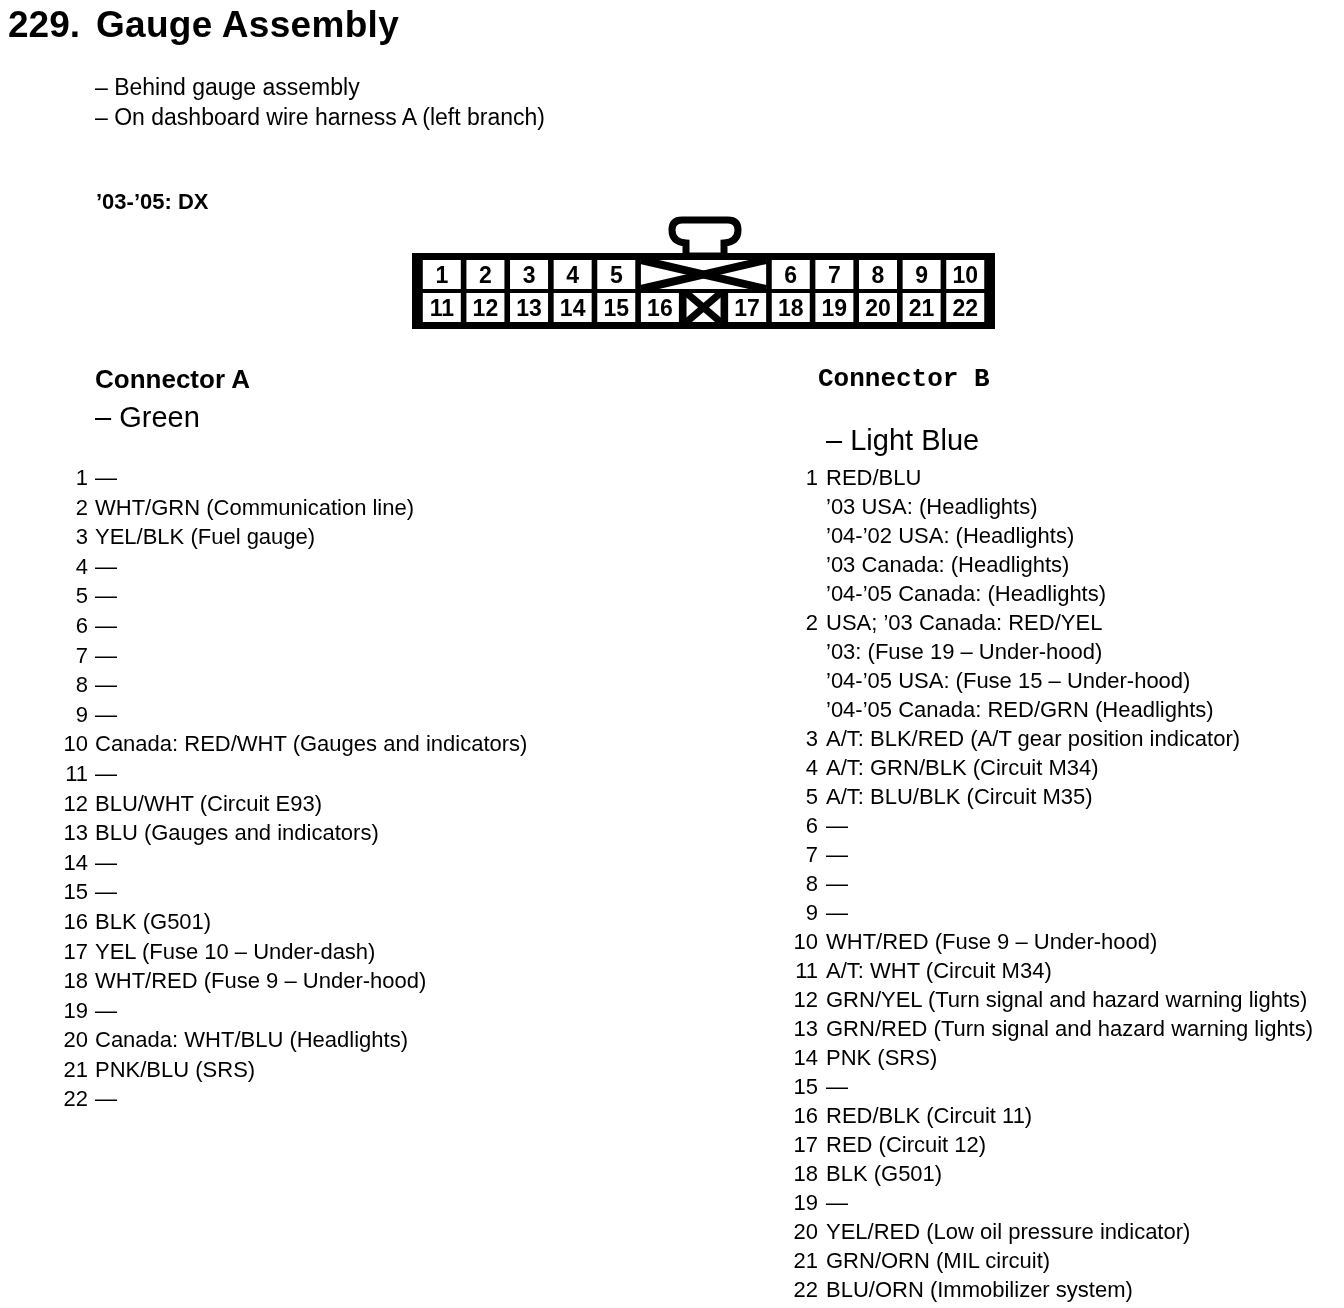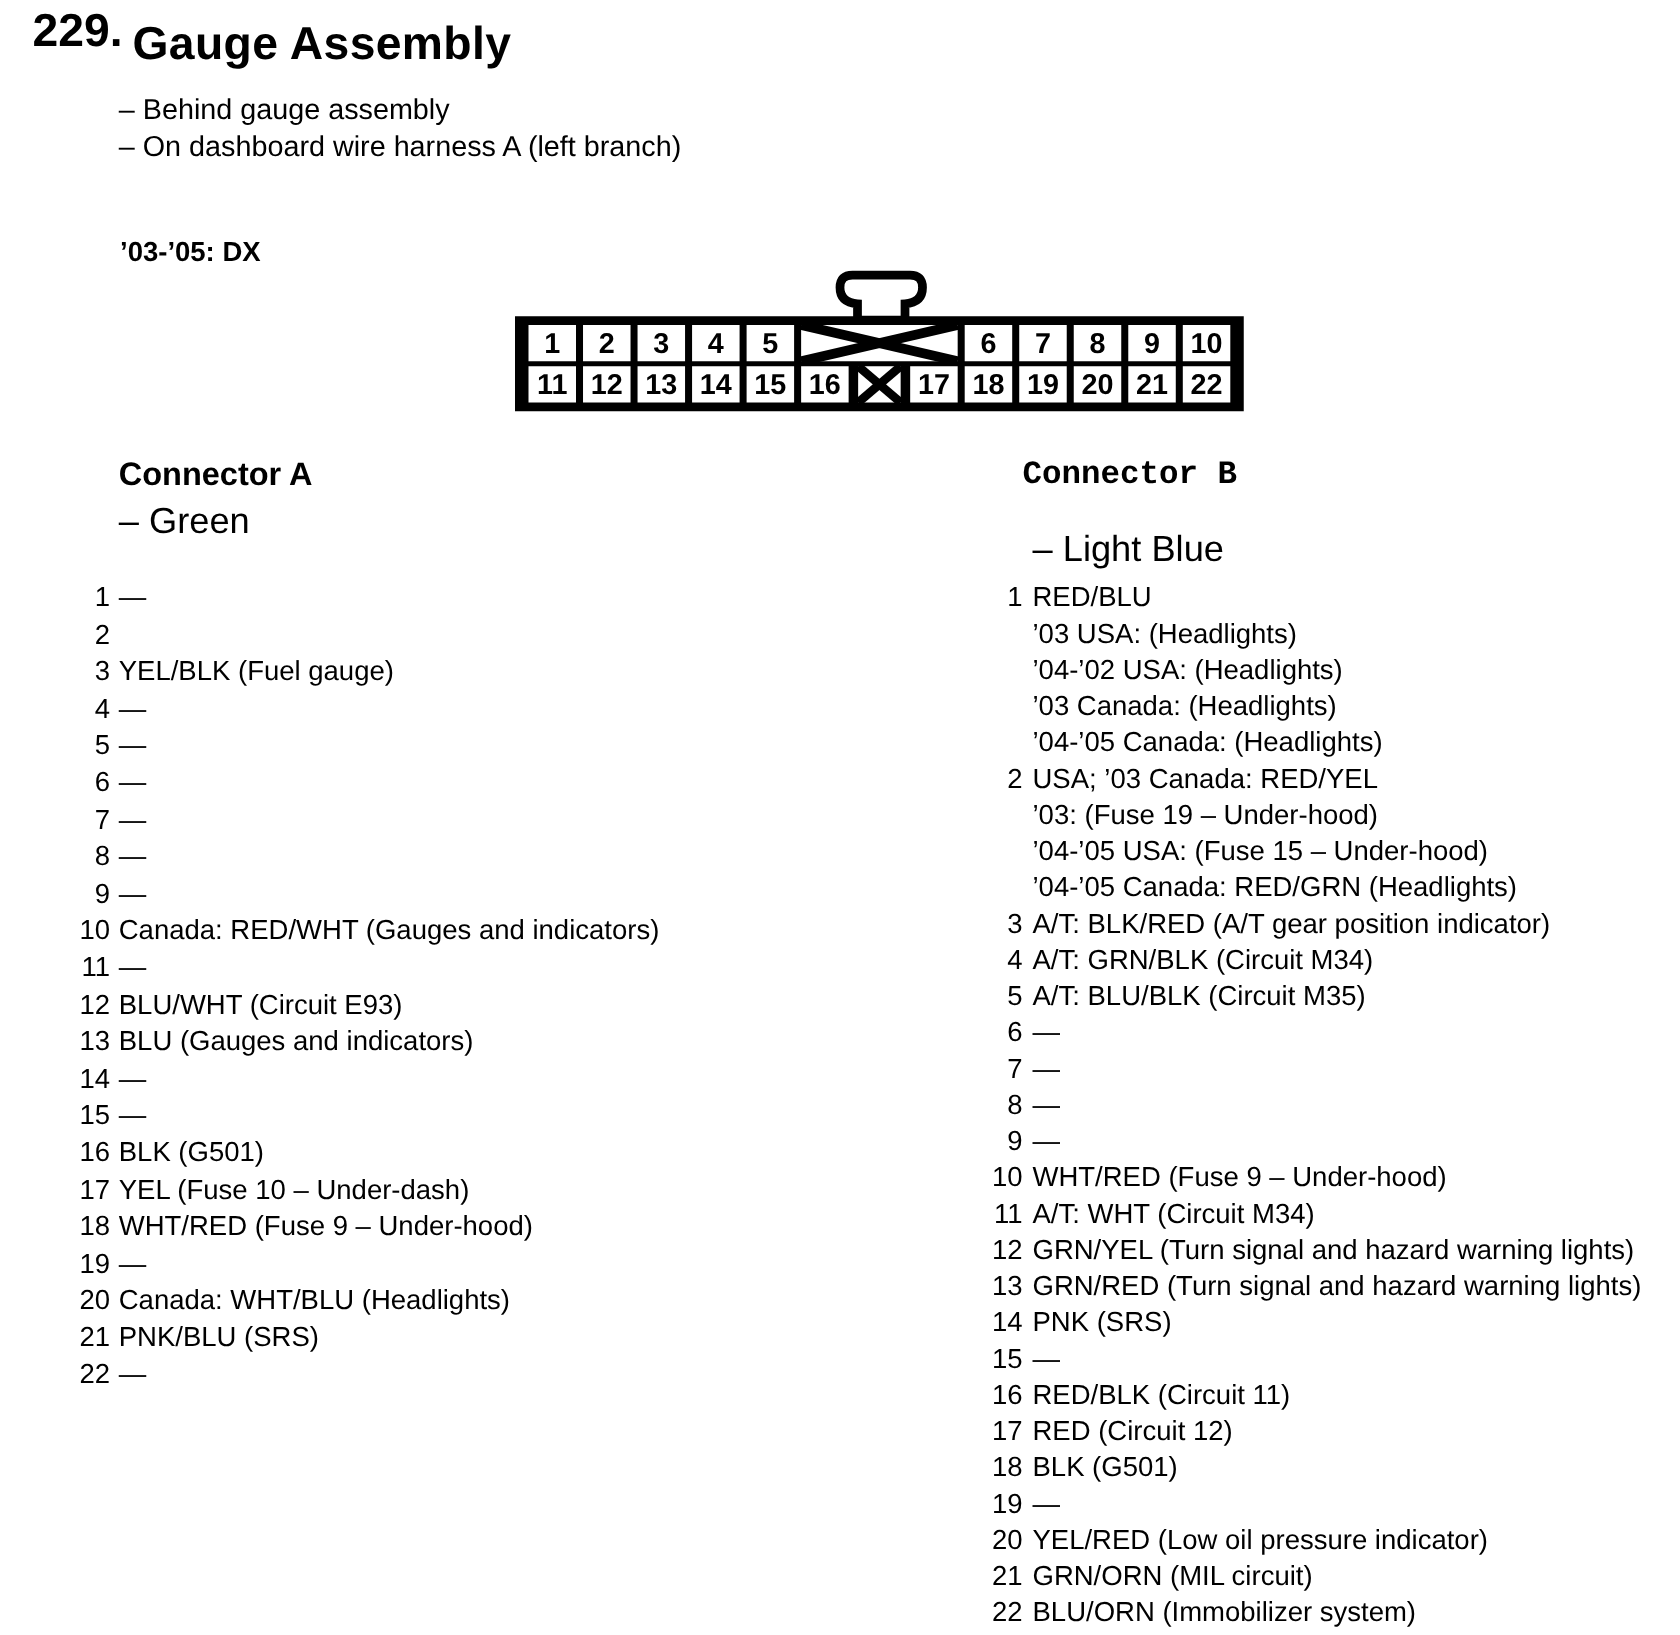--- a/index.html
+++ b/index.html
@@ -4,21 +4,21 @@
 <style>
   html, body { margin: 0; padding: 0; }
   body {
     width: 1344px; height: 1308px;
     background: #ffffff; color: #000000;
     font-family: "Liberation Sans", sans-serif;
     position: relative; overflow: hidden;
   }
   .abs { position: absolute; }
 
-  .section-number { left: 8px;  top: 4px;  font-size: 37px; font-weight: bold; margin-left: 18px; }
+  .section-number { left: 8px;  top: 4px;  font-size: 37px; font-weight: bold; }
   .page-title     { left: 96px; top: 4px;  font-size: 37px; font-weight: bold; letter-spacing: 0.3px; }
   .bullets        { left: 95px; top: 56px; font-size: 23px; line-height: 29.5px; margin-top: 17px; }
   .variant        { left: 96px; top: 144px; font-size: 22px; font-weight: bold; margin-top: 45px; }
 
   .diagram { left: 410px; top: 210px; width: 590px; height: 122px; }
 
   .conn-header   { font-size: 26px; font-weight: bold; text-align: center; }
   .conn-note     { font-size: 29px; }
   .conn-a-header { left: 95px;  top: 364px; }
   .conn-a-note   { left: 95px;  top: 401px; }
@@ -30,21 +30,21 @@
   .pins-b { left: 788px; top: 463px; --lh: 29px;   --numw: 30px; --gap: 8px; }
 
   .pin-row   { display: flex; align-items: flex-start; }
   .pin-num   { flex: none; width: var(--numw); text-align: right; line-height: var(--lh); }
   .pin-lines { margin-left: var(--gap); line-height: var(--lh); white-space: nowrap; }
 </style>
 </head>
 <body>
 
 <span class="abs section-number">229.</span>
-<h1 class="abs page-title" style="margin:10px;">Gauge Assembly</h1>
+<h1 class="abs page-title" style="margin:0;">Gauge Assembly</h1>
 
 <div class="abs bullets">
   <div>– Behind gauge assembly</div>
   <div>– On dashboard wire harness A (left branch)</div>
 </div>
 
 <div class="abs variant">’03-’05: DX</div>
 
 <svg id="pinout-svg" class="abs diagram" viewBox="0 0 590 122">
     <path d="M 276 46 V 33 Q 262 32 262 20 Q 262 10 272 10 H 318 Q 328 10 328 20 Q 328 32 314 33 V 46 Z" fill="#ffffff" stroke="#000000" stroke-width="7"></path>
@@ -105,20 +105,23 @@
 <div class="abs conn-note conn-a-note">– Green</div>
 <div class="abs pins pins-a">
     <div class="pin-row">
       <span class="pin-num">1</span>
       <div class="pin-lines">
         <div class="pin-line">—</div>
       </div>
     </div>
     <div class="pin-row">
       <span class="pin-num">2</span>
+      <div class="pin-lines">
+        <div class="pin-line">WHT/GRN (Communication line)</div>
+      </div>
     </div>
     <div class="pin-row">
       <span class="pin-num">3</span>
       <div class="pin-lines">
         <div class="pin-line">YEL/BLK (Fuel gauge)</div>
       </div>
     </div>
     <div class="pin-row">
       <span class="pin-num">4</span>
       <div class="pin-lines">

